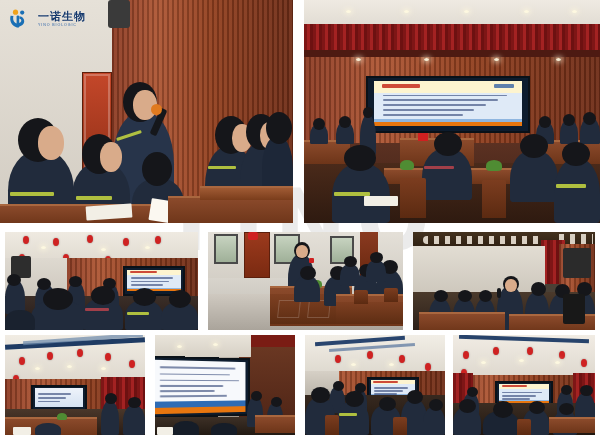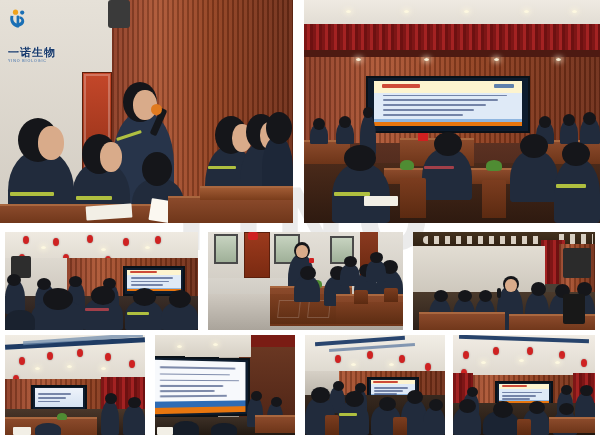--- a/index.html
+++ b/index.html
@@ -49,21 +49,21 @@
   .chairback{position:absolute;background:linear-gradient(180deg,#7c3d1f,#5b2a11);border-radius:2px 2px 0 0;}
   .curtain{position:absolute;
      background:repeating-linear-gradient(90deg,#7e1616 0 3px,#a32222 3px 6px,#6d1111 6px 9px);}
   .win{position:absolute;background:linear-gradient(180deg,#c7d3c0,#9fb098);border:2px solid #4a4a4a;box-sizing:border-box;}
   .door{position:absolute;background:linear-gradient(180deg,#9c3a1d,#7a2a11);border:1px solid #5c1f0c;box-sizing:border-box;}
   .paper{position:absolute;background:#f2efe6;border-radius:1px;}
   .mic{position:absolute;background:#15171b;border-radius:2px;}
   .plant{position:absolute;border-radius:50% 50% 30% 30%;background:#4f8c33;}
 
   
-  .logo{position:absolute;z-index:6;display:flex;align-items:flex-start;gap:17px;flex-direction:column;}
+  .logo{position:absolute;z-index:6;display:flex;align-items:center;gap:8px;}
   .logo .mark{position:relative;width:22px;height:22px;}
   .logo .lt{display:flex;flex-direction:column;line-height:1;}
   .logo .cn{font-size:11px;font-weight:bold;color:#173a6d;letter-spacing:1px;
      text-shadow:0 0 2px rgba(255,255,255,.6);font-family:"DejaVu Sans",sans-serif;}
   .logo .en{font-size:3.6px;color:#2a62a8;letter-spacing:.9px;margin-top:2px;
      font-family:"Liberation Sans",sans-serif;}
 </style>
 </head>
 <body>
 

